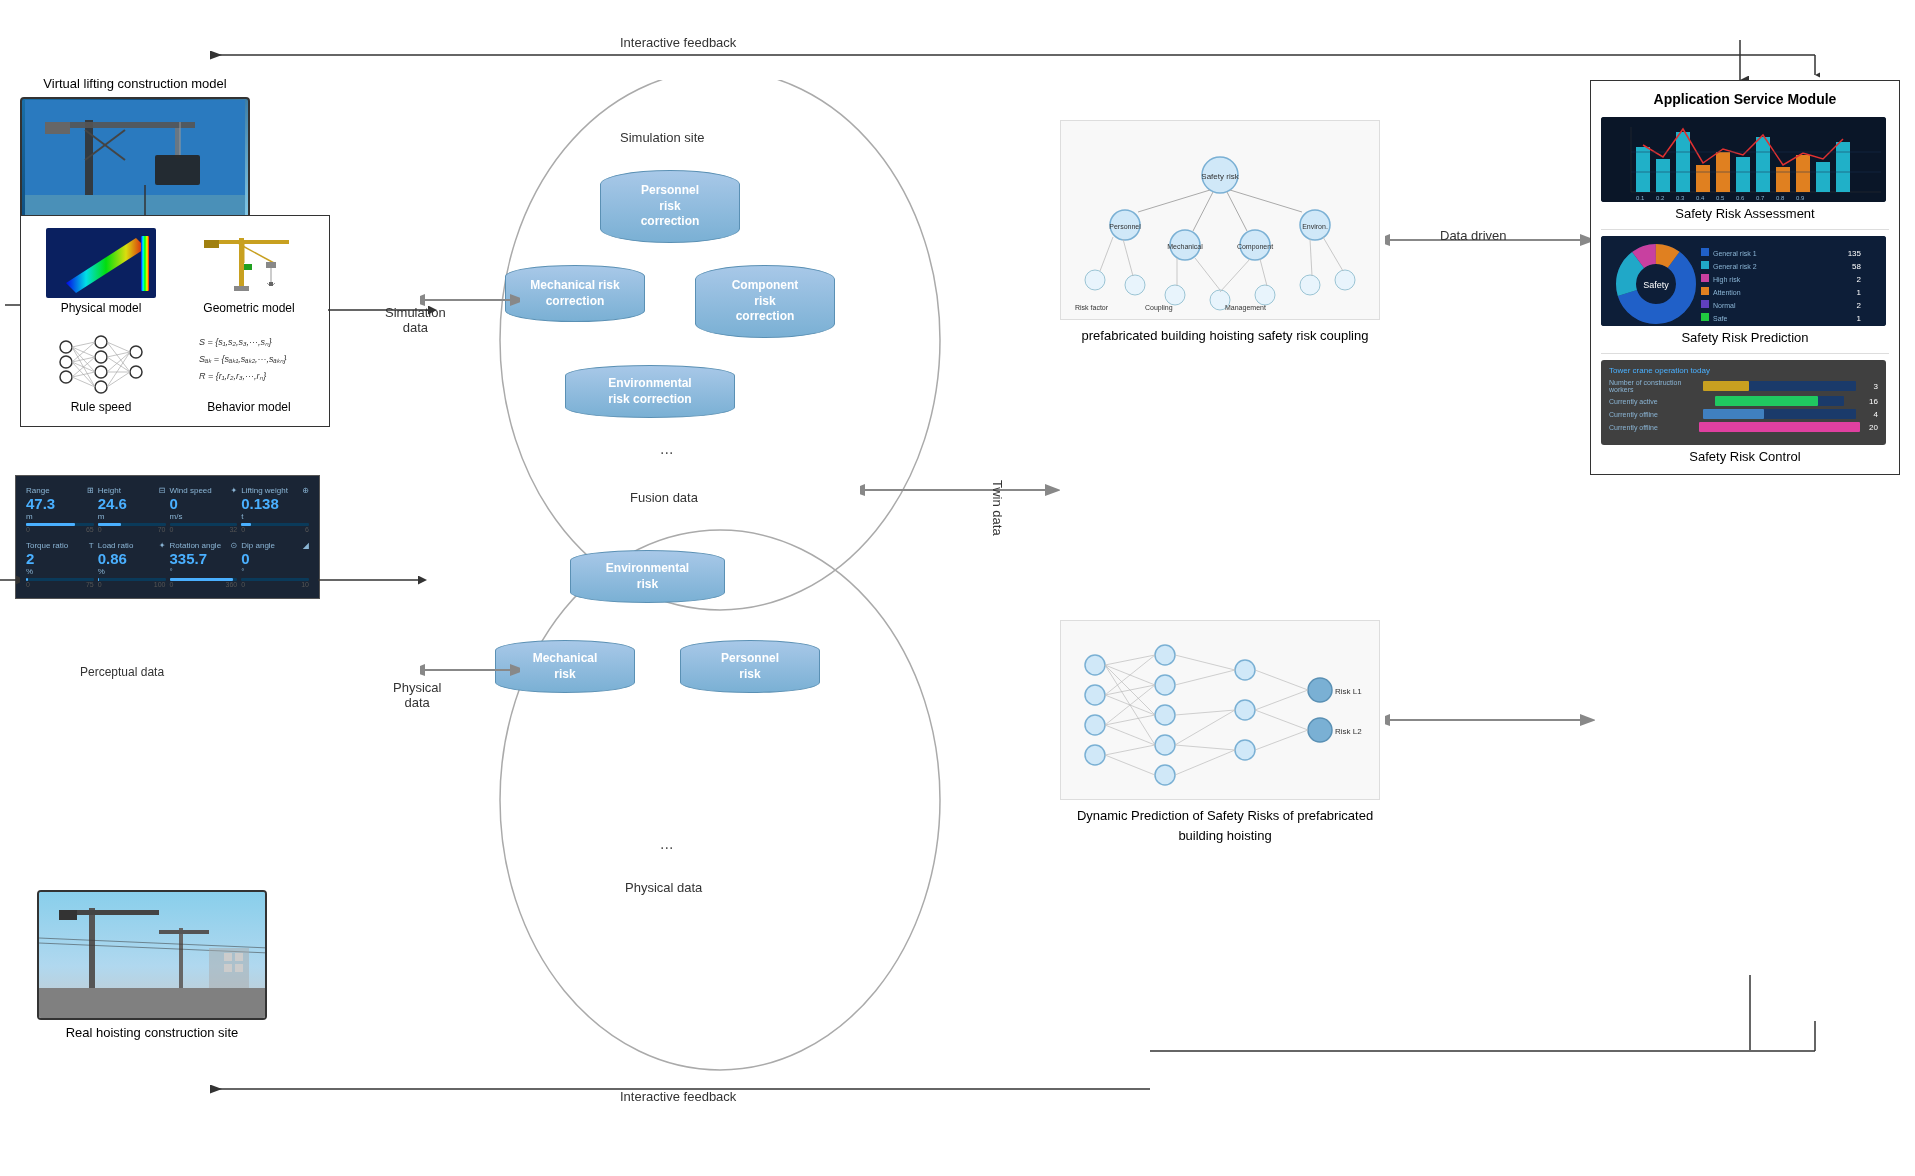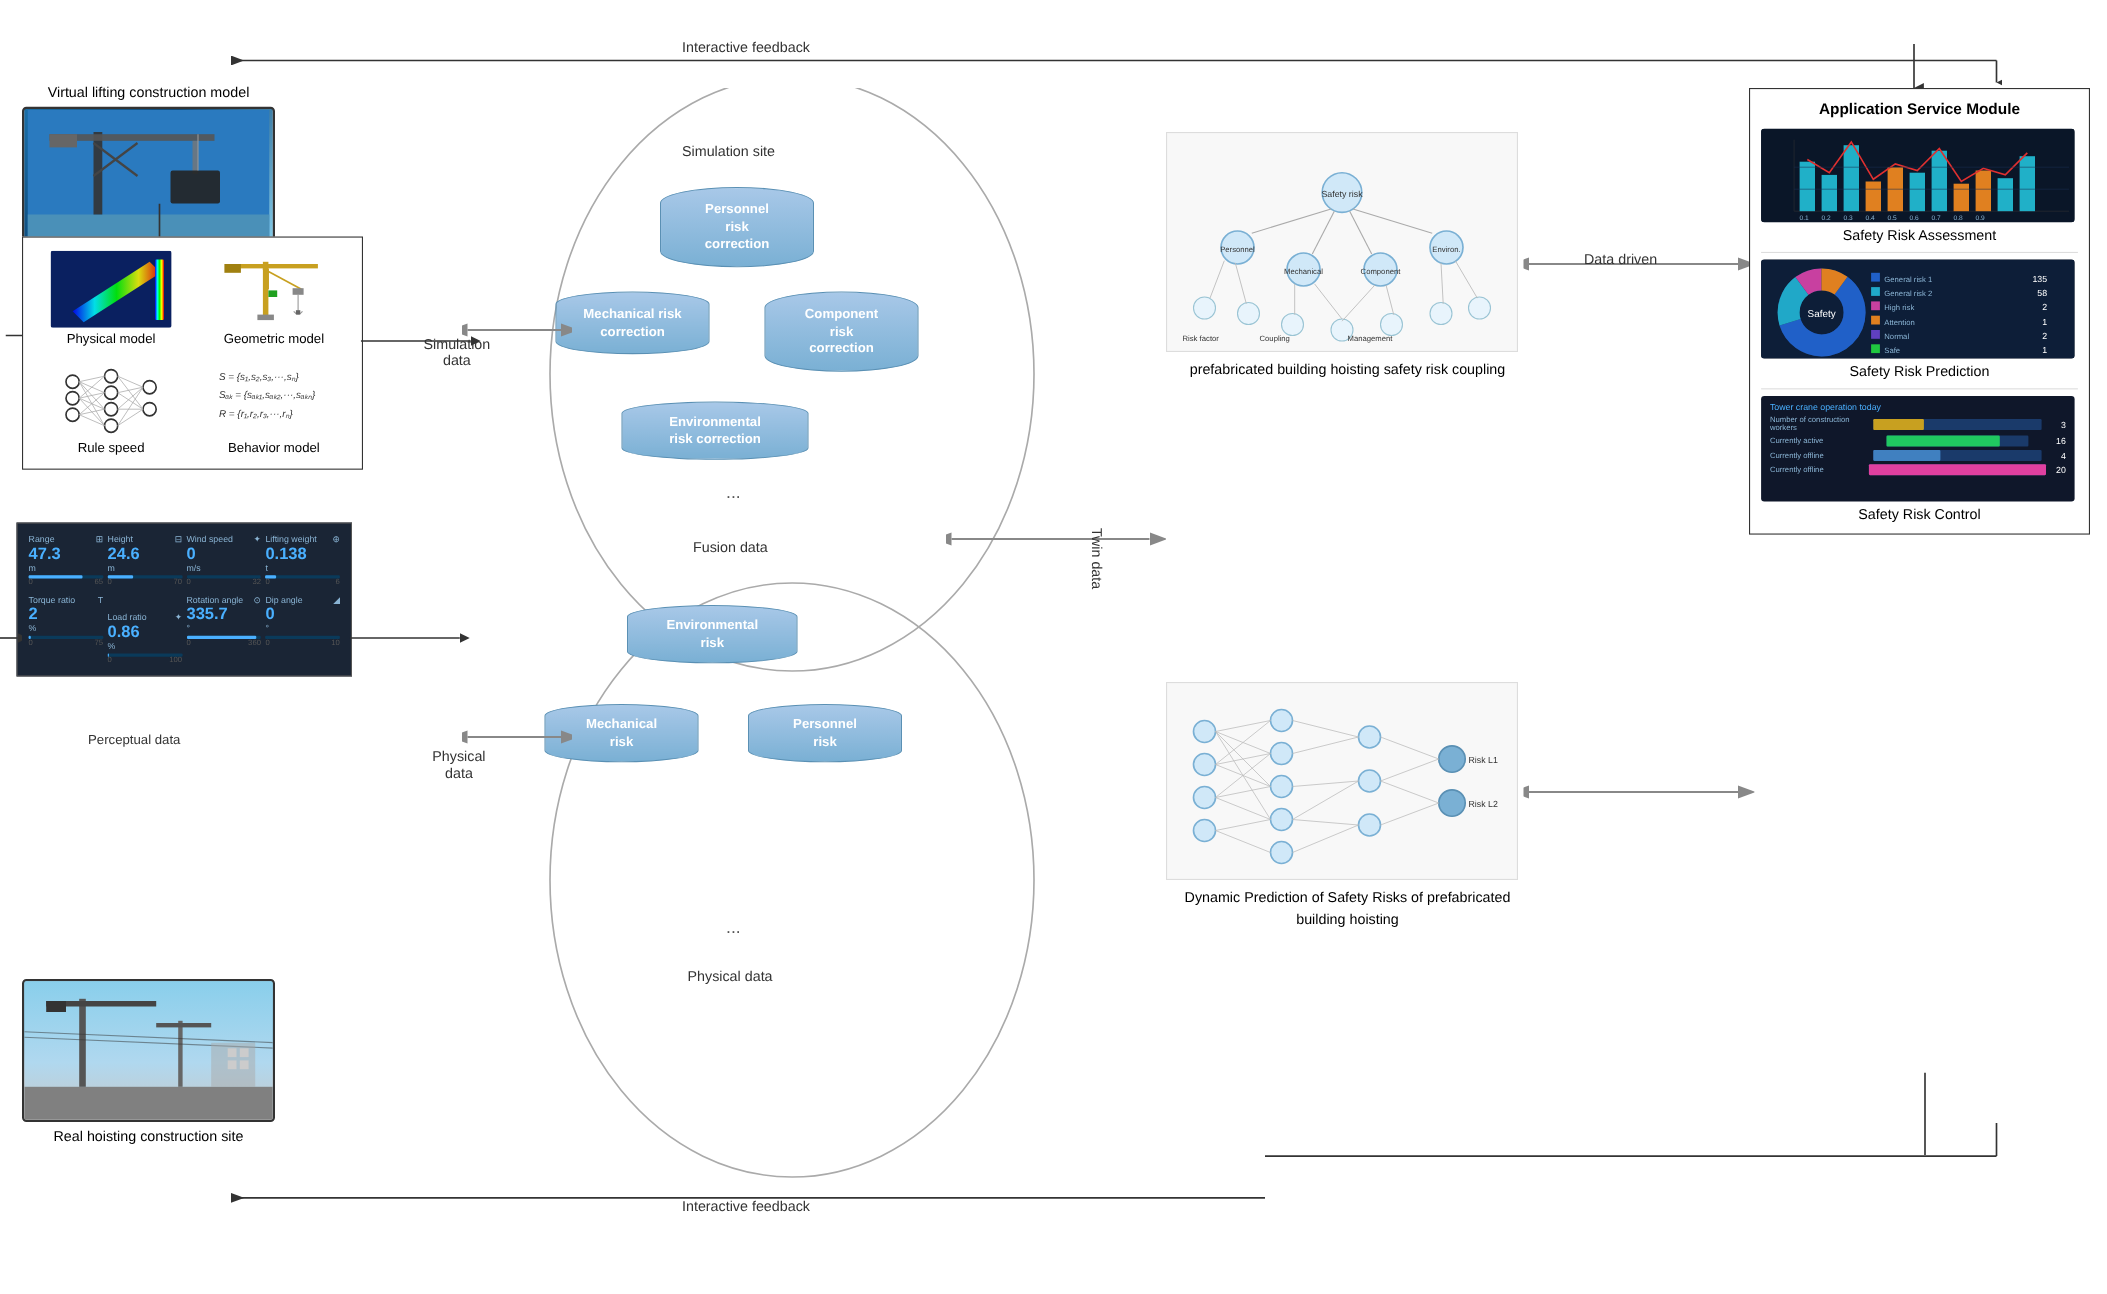--- a/index.html
+++ b/index.html
@@ -292,21 +292,21 @@
         <div style="color:#8ab4d4;font-size:8px;">%</div>
         <div style="height:3px;background:#0a3a5a;margin-top:2px;border-radius:1px;">
             <div style="width:3%;height:100%;background:#4ab0ff;border-radius:1px;"></div>
           </div>
         <div style="color:#555;font-size:7px;display:flex;justify-content:space-between;">
             <span>0</span>
             <span>75</span>
           </div>
       </div>
       <div style="font-size:9px;">
-        <div style="color:#8ab4d4;font-size:8px;display:flex;justify-content:space-between;margin-top:16px;">
+        <div style="color:#8ab4d4;font-size:8px;display:flex;justify-content:space-between;">
             <span>Load ratio</span>
             <span style="font-size:8px;">✦</span>
           </div>
         <div style="color:#4ab0ff;font-size:15px;font-weight:bold;">0.86</div>
         <div style="color:#8ab4d4;font-size:8px;">%</div>
         <div style="height:3px;background:#0a3a5a;margin-top:2px;border-radius:1px;">
             <div style="width:1%;height:100%;background:#4ab0ff;border-radius:1px;"></div>
           </div>
         <div style="color:#555;font-size:7px;display:flex;justify-content:space-between;">
             <span>0</span>
@@ -358,21 +358,21 @@
 
   <svg style="position:absolute;top:570px;left:318px;width:110px;height:20px;">
     <defs>
       <marker id="ah-r4" markerWidth="6" markerHeight="6" refX="0" refY="3" orient="auto">
         <polygon points="0 0, 6 3, 0 6" fill="#333"></polygon>
       </marker>
     </defs>
     <line x1="0" y1="10" x2="100" y2="10" stroke="#333" stroke-width="1.5" marker-end="url(#ah-r4)"></line>
   </svg>
 
-  <div style="position:absolute;top:890px;left:20px;text-align:center;">
+  <div style="position:absolute;top:890px;left:37px;text-align:center;">
     <div class="real-img" style="width:230px;height:130px;border:2px solid #333;border-radius:4px;overflow:hidden;">
       <svg width="230" height="130">
 
         <defs>
           <linearGradient id="sky-grad" x1="0" y1="0" x2="0" y2="1">
             <stop offset="0%" stop-color="#87ceeb"></stop>
             <stop offset="60%" stop-color="#b0d8ef"></stop>
             <stop offset="100%" stop-color="#c8c8c8"></stop>
           </linearGradient>
         </defs>
@@ -721,21 +721,21 @@
           <text x="112" y="85" font-size="7" fill="#8ab4d4">Safe</text>
           <text x="260" y="85" font-size="8" fill="#fff" text-anchor="end">1</text>
         </svg>
       </div>
       <div style="text-align:center;font-size:13px;margin-top:4px;">Safety Risk Prediction</div>
     </div>
 
     <hr style="border:none;border-top:1px solid #ddd;margin:6px 0;">
 
     <div>
-      <div style="width:285px;height:96px;background:#0f172a;border-radius:3px;overflow:hidden;padding:6px 8px;">
+      <div style="width:285px;height:85px;background:#404040;border-radius:3px;overflow:hidden;padding:6px 8px;">
 
         <div style="color:#4ab0ff;font-size:8px;margin-bottom:4px;">Tower crane operation today</div>
 
         <div style="display:flex;align-items:center;gap:4px;margin-bottom:3px;">
           <span style="color:#8ab4d4;font-size:7px;width:90px;flex-shrink:0;">Number of construction workers</span>
           <div style="flex:1;height:10px;background:#1a3a6a;border-radius:1px;position:relative;">
             <div style="width:30%;height:100%;background:#c8a020;border-radius:1px;"></div>
           </div>
           <span style="color:#fff;font-size:8px;margin-left:3px;width:15px;text-align:right;">3</span>
         </div>

